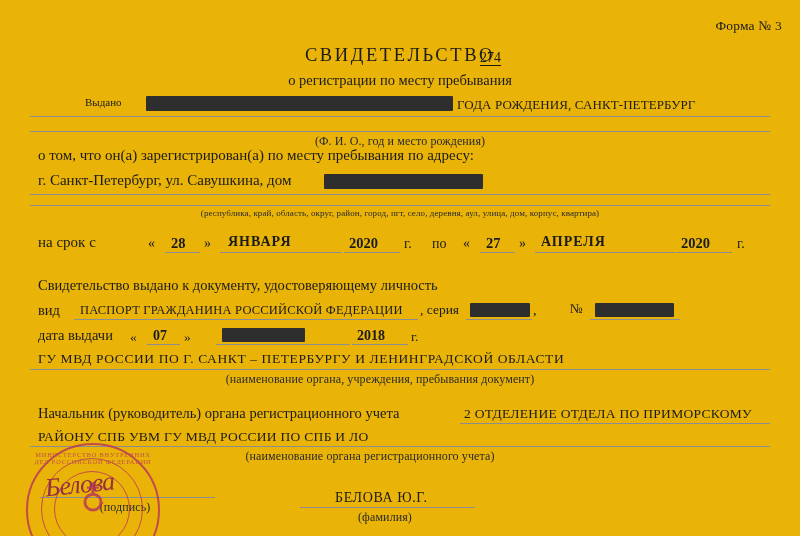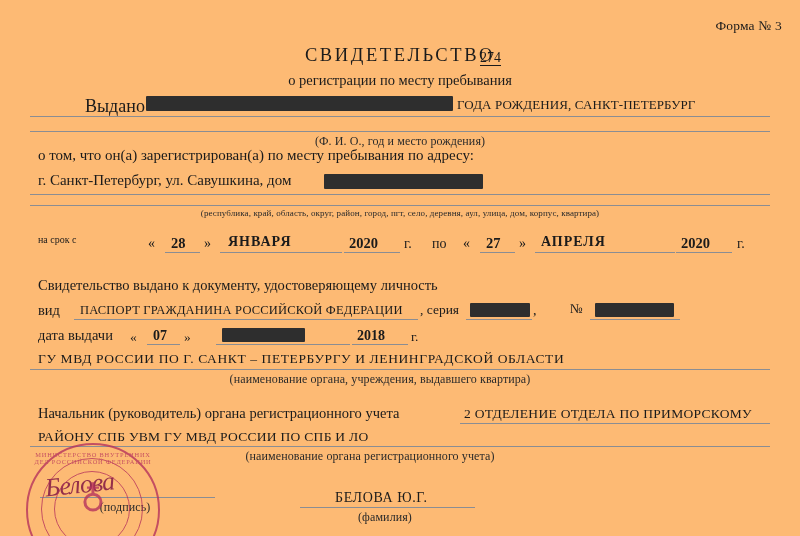--- a/index.html
+++ b/index.html
@@ -9,21 +9,21 @@
   }
   body {
     font-family: "Liberation Serif", serif;
     color: #1b1b1b;
   }
   #page {
     position: relative;
     width: 800px;
     height: 536px;
     overflow: hidden;
-    background: #fdba74;
+    background: #eab308;
   }
 
   
   .abs { position: absolute; }
   .redact {
     display: inline-block;
     background: #2e2e2e;
     vertical-align: middle;
     border-radius: 1px;
   }
@@ -63,33 +63,33 @@
     text-decoration: underline;
     text-underline-offset: 3px;
   }
   #subtitle {
     left: 0; right: 0;
     top: 72px;
     text-align: center;
     font-size: 14.5px;
   }
 
-  #vydano-label { left: 85px; top: 96px; font-size: 18px; }
+  #vydano-label { left: 85px; top: 96px; font-size: 11px; }
   #vydano-redact { left: 146px; top: 96px; width: 307px; height: 15px; }
   #vydano-tail { left: 457px; top: 97px; font-size: 13px; letter-spacing: 0.1px; }
 
   #cap-fio { left: 230px; top: 134px; width: 340px; }
 
   #otom { left: 38px; top: 147px; font-size: 15px; }
   #addr1 { left: 38px; top: 172px; font-size: 15px; }
   #addr-redact { left: 324px; top: 174px; width: 159px; height: 15px; }
 
   #cap-addr { left: 120px; top: 208px; width: 560px; font-size: 9px; }
 
-  #srok-label { left: 38px; top: 234px; font-size: 10px; }
+  #srok-label { left: 38px; top: 234px; font-size: 15px; }
   #srok-q1 { left: 148px; top: 236px; font-size: 14px; }
   #srok-day1 { left: 171px; top: 235px; font-size: 14.5px; font-weight: bold; }
   #srok-q2 { left: 204px; top: 236px; font-size: 14px; }
   #srok-month1 { left: 228px; top: 234px; font-size: 14px; font-weight: bold; letter-spacing: 1px; }
   #srok-year1 { left: 349px; top: 235px; font-size: 14.5px; font-weight: bold; }
   #srok-g1 { left: 404px; top: 236px; font-size: 14px; }
   #srok-po { left: 432px; top: 236px; font-size: 14px; }
   #srok-q3 { left: 463px; top: 236px; font-size: 14px; }
   #srok-day2 { left: 486px; top: 235px; font-size: 14.5px; font-weight: bold; }
   #srok-q4 { left: 519px; top: 236px; font-size: 14px; }
@@ -247,21 +247,21 @@
   <div class="abs txt" id="data-q2">»</div>
   <span class="redact abs" id="data-redact"></span>
   <div class="abs txt" id="data-year">2018</div>
   <div class="abs txt" id="data-g">г.</div>
   <div class="line" style="left:147px; top:344px; width:33px;"></div>
   <div class="line" style="left:216px; top:344px; width:134px;"></div>
   <div class="line" style="left:352px; top:344px; width:56px;"></div>
 
   <div class="abs txt" id="organ-line">ГУ  МВД  РОССИИ  ПО  Г. САНКТ – ПЕТЕРБУРГУ  И  ЛЕНИНГРАДСКОЙ ОБЛАСТИ</div>
   <div class="line" style="left:30px; top:369px; width:740px;"></div>
-  <div class="abs caption" id="cap-organ">(наименование органа, учреждения, выдавшего квартира)</div>
+  <div class="abs caption" id="cap-organ">(наименование органа, учреждения, пребывания документ)</div>
 
   <div class="abs txt" id="nach-label">Начальник (руководитель) органа регистрационного учета</div>
   <div class="abs txt" id="nach-value1">2 ОТДЕЛЕНИЕ ОТДЕЛА  ПО ПРИМОРСКОМУ</div>
   <div class="line" style="left:460px; top:423px; width:310px;"></div>
   <div class="abs txt" id="nach-value2">РАЙОНУ СПБ УВМ  ГУ  МВД РОССИИ  ПО СПБ  И  ЛО</div>
   <div class="line" style="left:30px; top:446px; width:740px;"></div>
   <div class="abs caption" id="cap-organ2">(наименование органа регистрационного учета)</div>
 
   <div class="abs" id="signature">Белова</div>
   <div class="line" style="left:40px; top:497px; width:175px;"></div>

